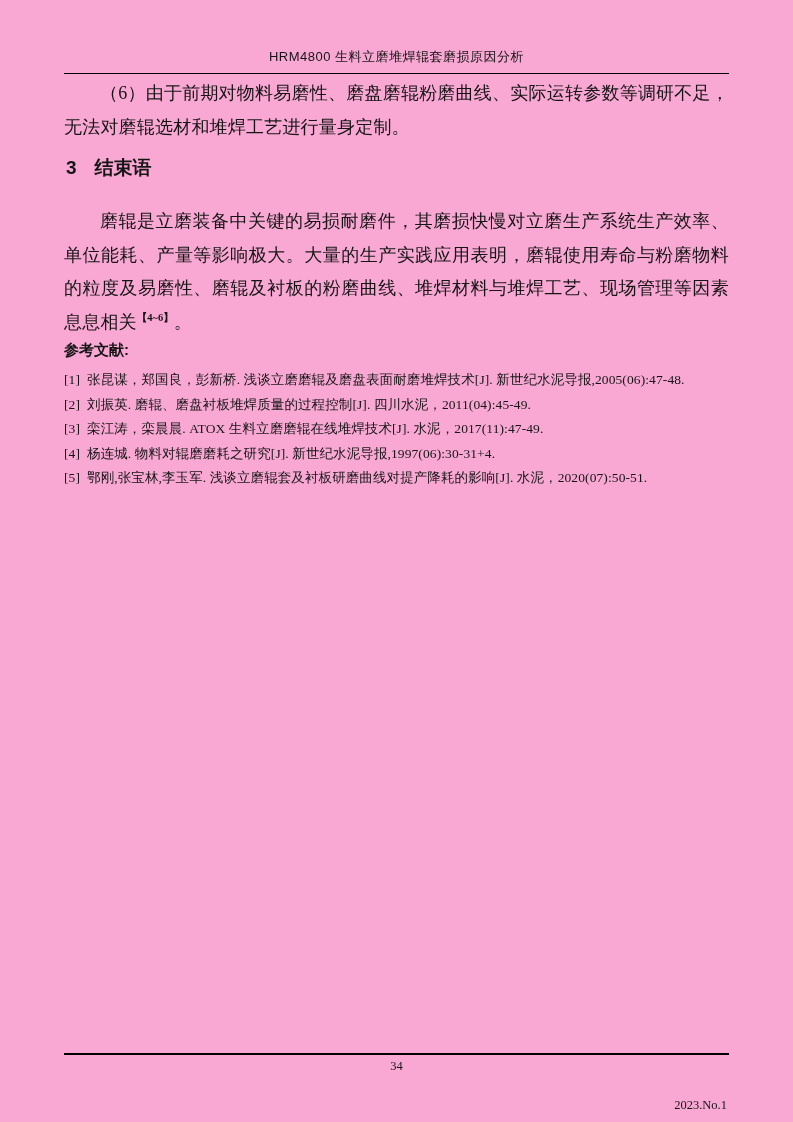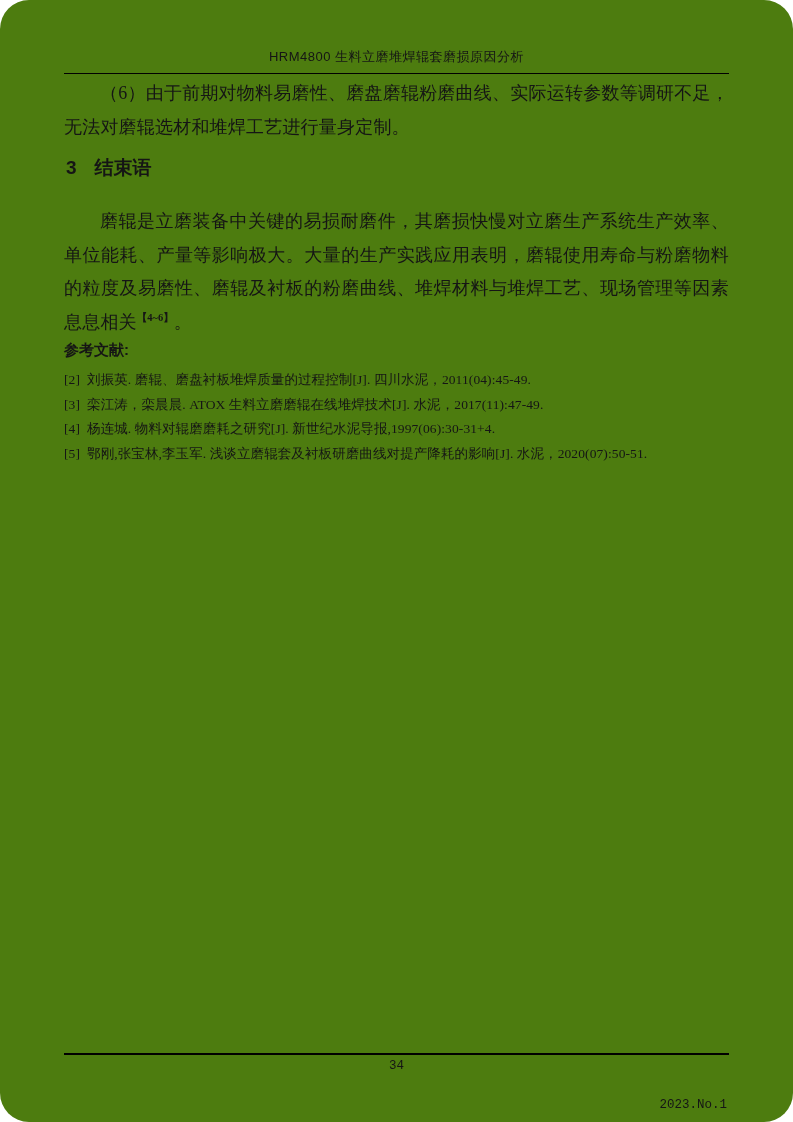--- a/index.html
+++ b/index.html
@@ -4,26 +4,25 @@
 <style>
   html, body {
     margin: 0;
     padding: 0;
     background: #ffffff;
   }
   .page {
     position: relative;
     width: 793px;
     height: 1122px;
-    background: #4d7c0f;
+    background: #f9a8d4;
     color: #151515;
     font-family: "Liberation Serif", serif;
     overflow: hidden;
     box-sizing: border-box;
-    border-radius: 29px;
   }
 
   
   .running-header {
     position: absolute;
     top: 48px;
     left: 64px;
     right: 64px;
     text-align: center;
     font-family: "Liberation Sans", sans-serif;
@@ -90,21 +89,21 @@
     margin-right: 7px;
   }
 
   
   .footer {
     position: absolute;
     left: 64px;
     right: 64px;
     top: 1053px;
     border-top: 2.5px solid #000000;
-    font-family: Liberation Mono, monospace;
+    font-family: Liberation Serif, serif;
     font-size: 12.5px;
     height: 24px;
   }
   .footer .page-number {
     position: absolute;
     top: 4px;
     left: 0;
     right: 0;
     text-align: center;
   }
@@ -135,20 +134,23 @@
     </h2>
 
     <p class="para">
       <span>磨辊是立磨装备中关键的易损耐磨件，其磨损快慢对立磨生产系统生产效率、单位能耗、产量等影响极大。大量的生产实践应用表明，磨辊使用寿命与粉磨物料的粒度及易磨性、磨辊及衬板的粉磨曲线、堆焊材料与堆焊工艺、现场管理等因素息息相关</span><span class="sup-ref">【4~6】</span><span>。</span>
     </p>
 
     <div class="references">
       <h3 class="ref-heading">参考文献:</h3>
 
       <p class="ref-item">
+        <span class="ref-label">[1]</span><span>张昆谋，郑国良，彭新桥. 浅谈立磨磨辊及磨盘表面耐磨堆焊技术[J]. 新世纪水泥导报,2005(06):47-48.</span>
+      </p>
+      <p class="ref-item">
         <span class="ref-label">[2]</span><span>刘振英. 磨辊、磨盘衬板堆焊质量的过程控制[J]. 四川水泥，2011(04):45-49.</span>
       </p>
       <p class="ref-item">
         <span class="ref-label">[3]</span><span>栾江涛，栾晨晨.  ATOX 生料立磨磨辊在线堆焊技术[J]. 水泥，2017(11):47-49.</span>
       </p>
       <p class="ref-item">
         <span class="ref-label">[4]</span><span>杨连城. 物料对辊磨磨耗之研究[J]. 新世纪水泥导报,1997(06):30-31+4.</span>
       </p>
       <p class="ref-item">
         <span class="ref-label">[5]</span><span>鄂刚,张宝林,李玉军. 浅谈立磨辊套及衬板研磨曲线对提产降耗的影响[J]. 水泥，2020(07):50-51.</span>

